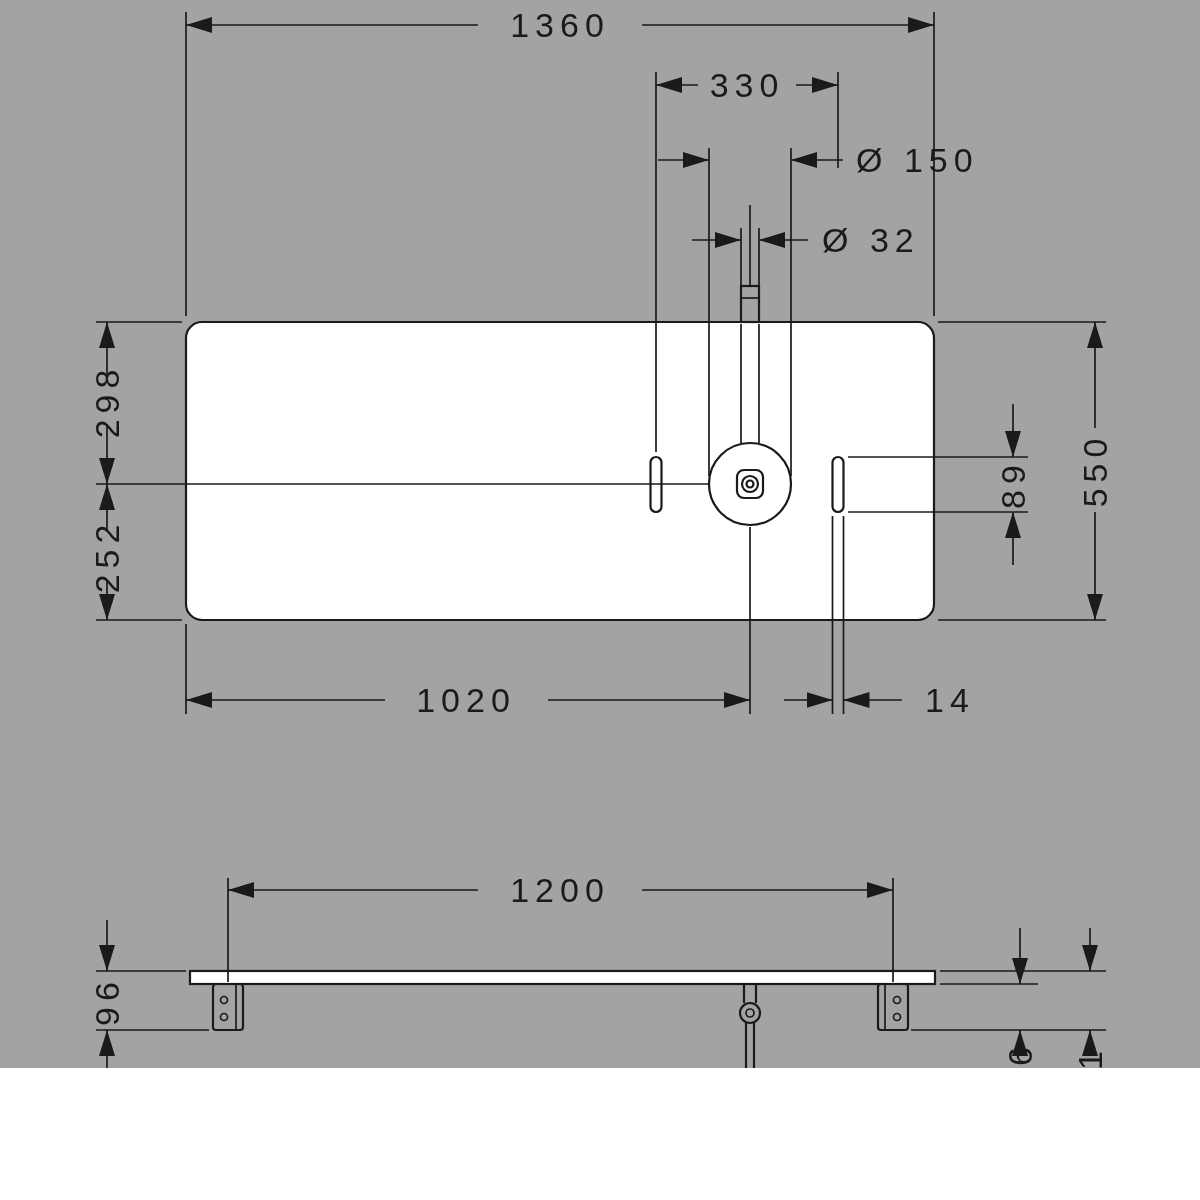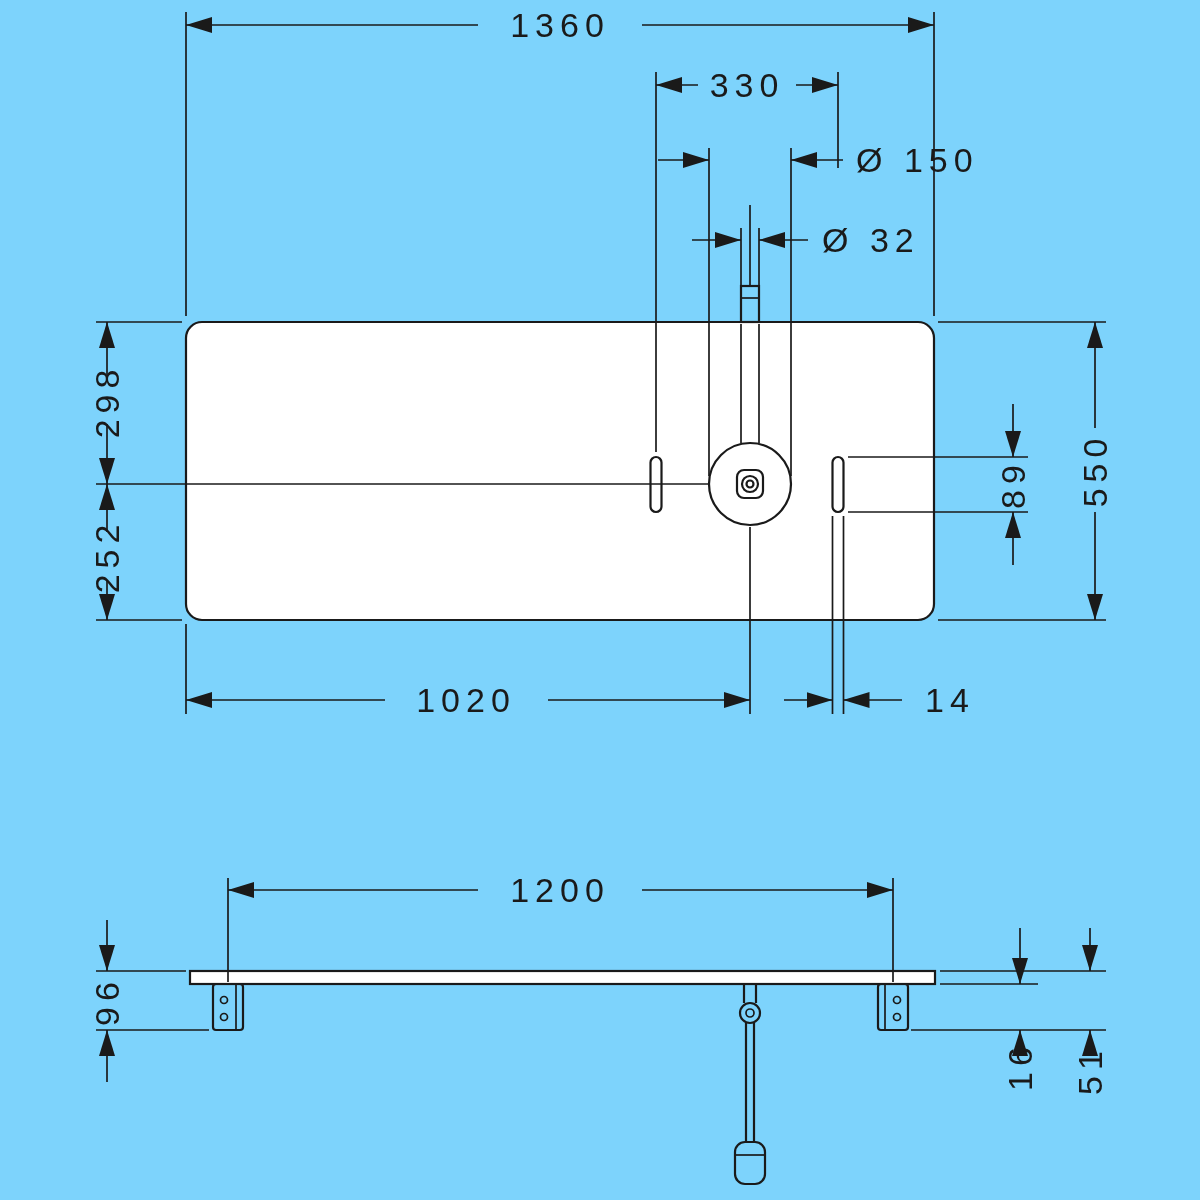--- a/index.html
+++ b/index.html
@@ -1,16 +1,16 @@
 <!DOCTYPE html>
 <html><head>
 <meta charset="utf-8">
 <style>
   html, body { margin: 0; padding: 0; background: #ffffff; }
-  .canvas-wrap { position: relative; width: 1200px; height: 1200px; background: #7dd3fc; }
+  .canvas-wrap { position: relative; width: 1200px; height: 1068px; background: #a3a3a3; }
   svg { display: block; width: 1200px; height: 1200px; }
   .part   { fill: #ffffff; stroke: #1a1a1a; stroke-width: 2.2; }
   .part-nf{ fill: none;    stroke: #1a1a1a; stroke-width: 2.2; }
   .thin   { fill: none;    stroke: #1a1a1a; stroke-width: 1.7; }
   .dim-label {
     font-family: "Liberation Sans", sans-serif;
     font-size: 34px;
     letter-spacing: 6px;
     fill: #1a1a1a;
   }

